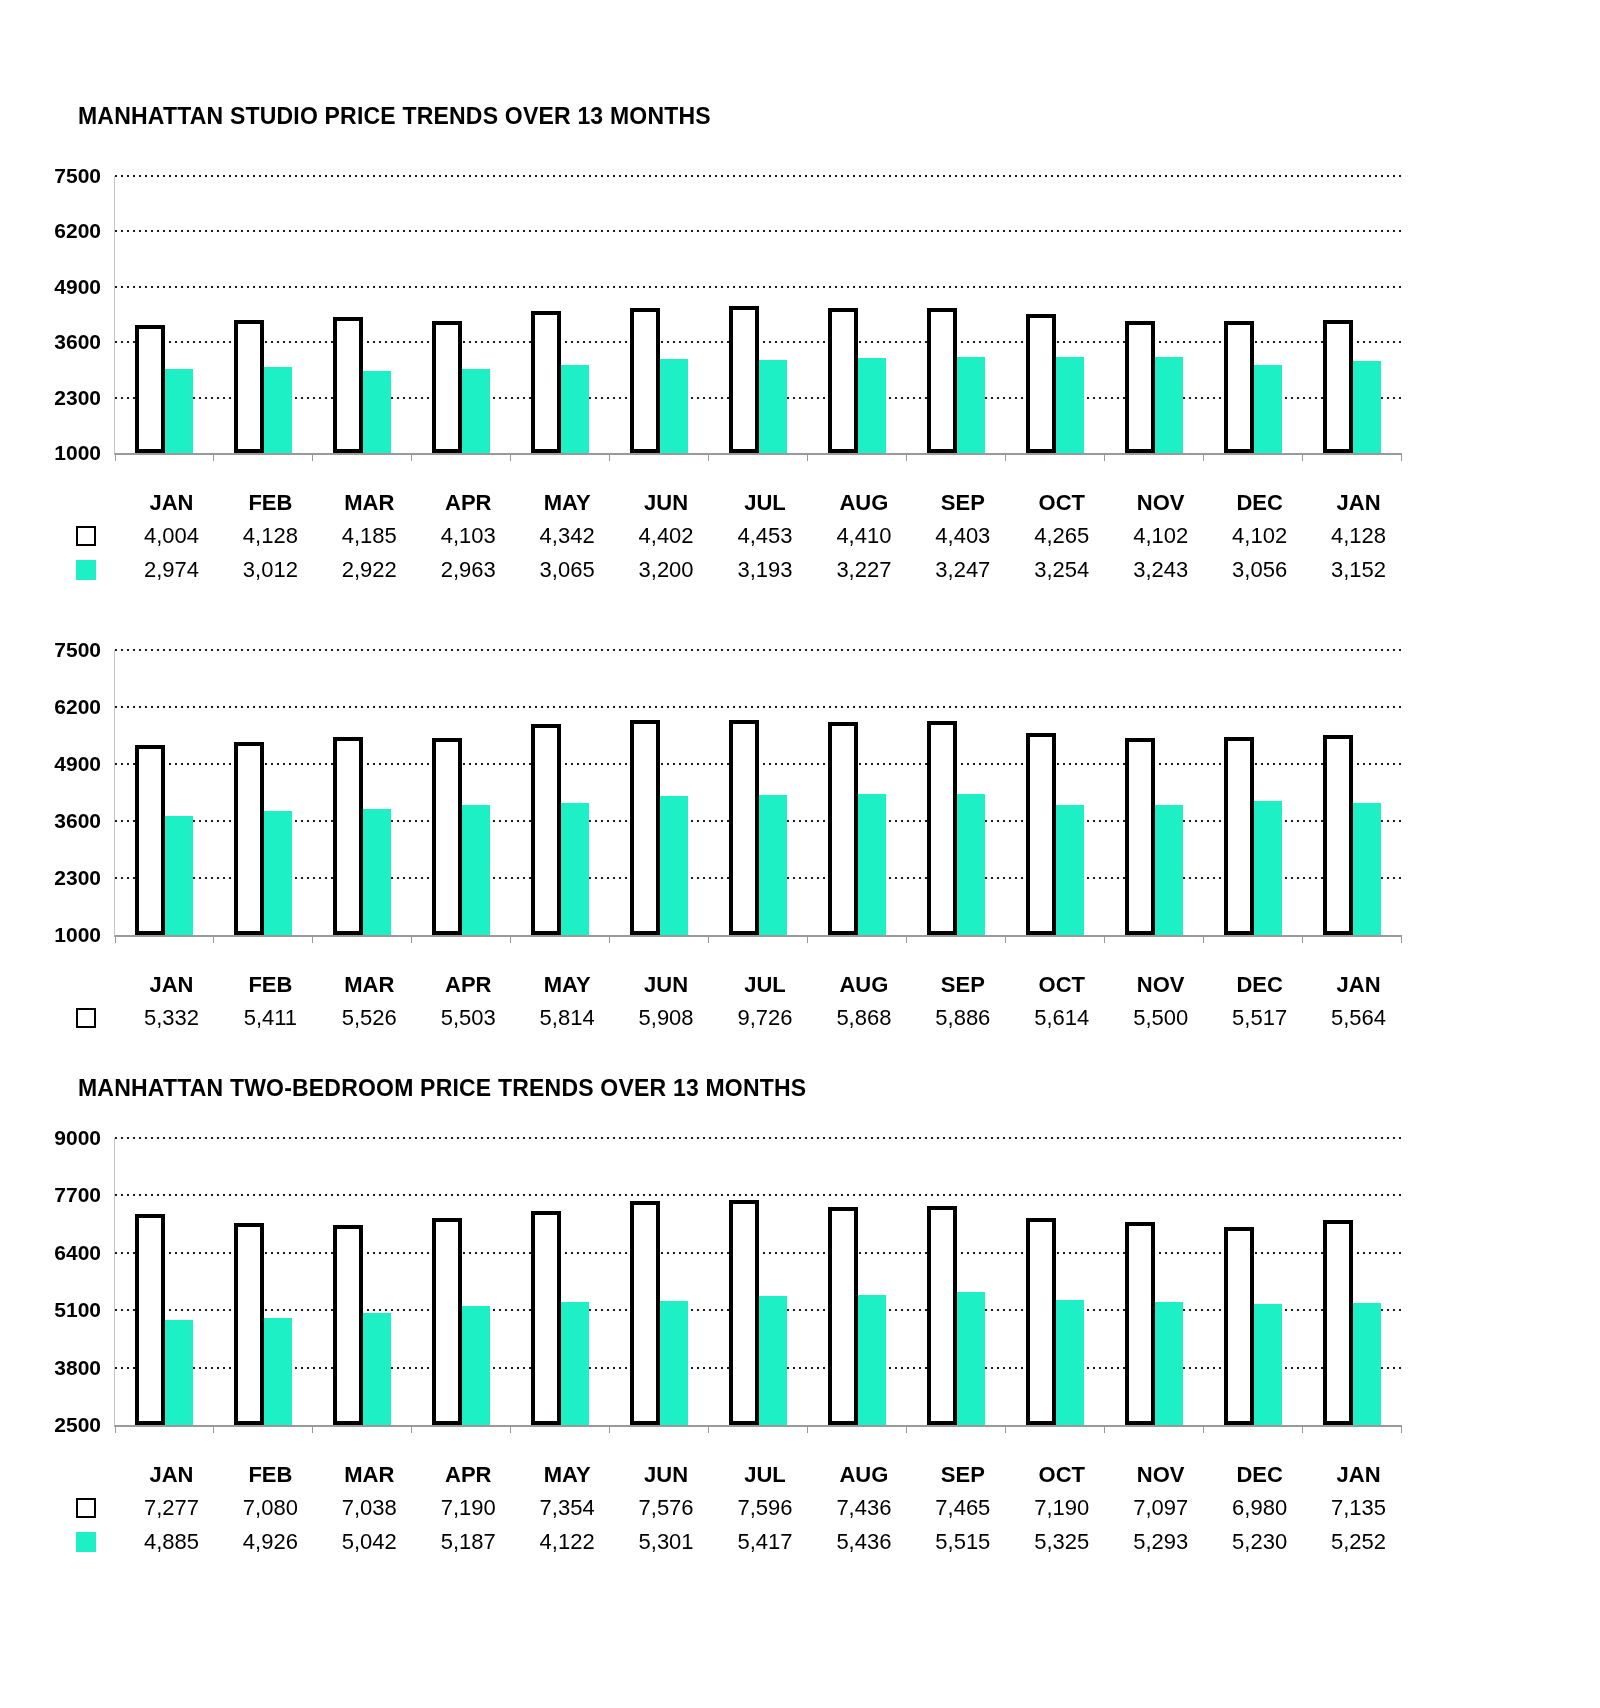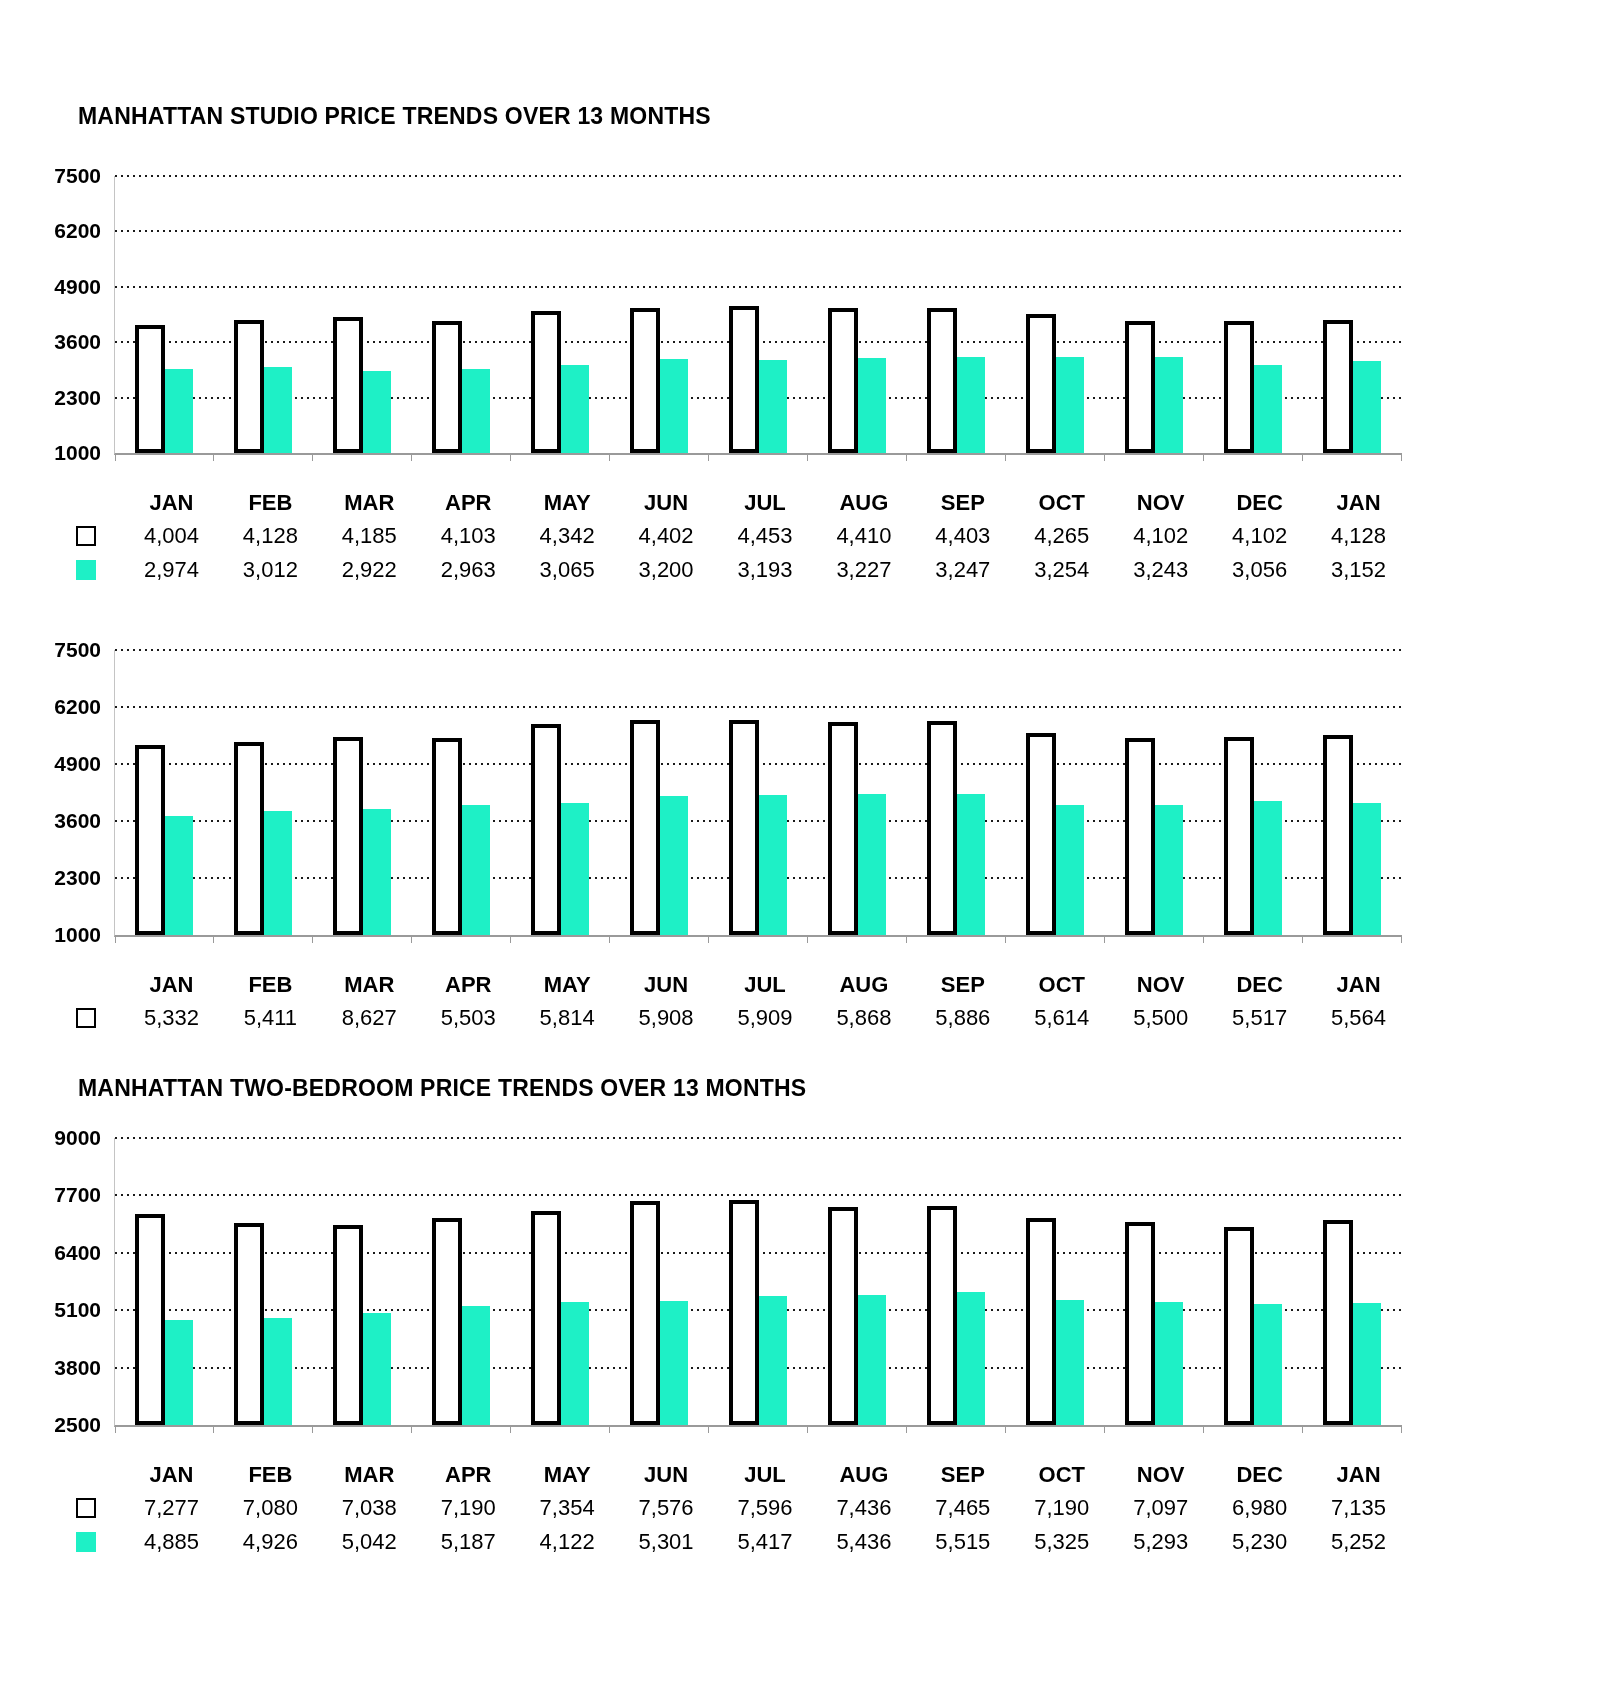--- a/index.html
+++ b/index.html
@@ -242,25 +242,25 @@
           <div class="t-cell">SEP</div>
           <div class="t-cell">OCT</div>
           <div class="t-cell">NOV</div>
           <div class="t-cell">DEC</div>
           <div class="t-cell">JAN</div>
         </div>
         <div class="t-row t-values">
           <div class="row-key key-outline"></div>
           <div class="t-cell">5,332</div>
           <div class="t-cell">5,411</div>
-          <div class="t-cell">8,627</div>
+          <div class="t-cell">5,526</div>
           <div class="t-cell">5,503</div>
           <div class="t-cell">5,814</div>
           <div class="t-cell">5,908</div>
-          <div class="t-cell">5,909</div>
+          <div class="t-cell">9,726</div>
           <div class="t-cell">5,868</div>
           <div class="t-cell">5,886</div>
           <div class="t-cell">5,614</div>
           <div class="t-cell">5,500</div>
           <div class="t-cell">5,517</div>
           <div class="t-cell">5,564</div>
         </div>
       </div>
   </section>
 

